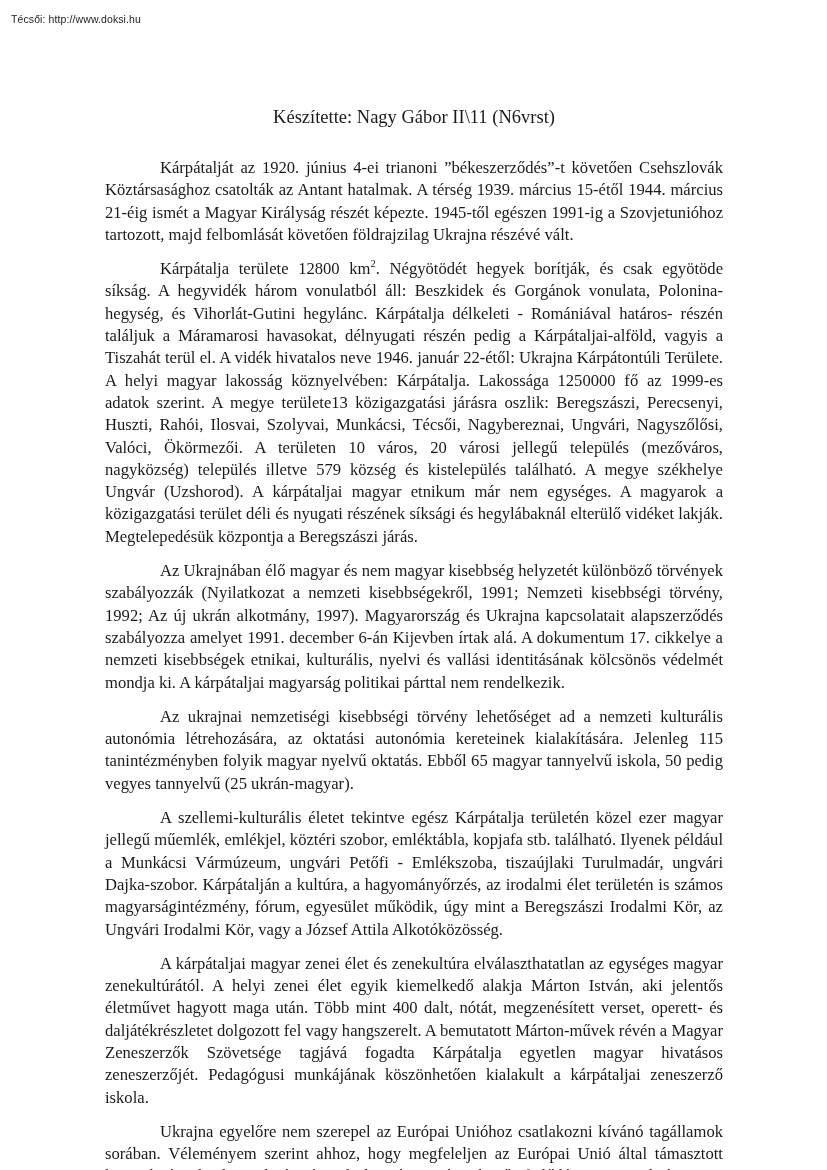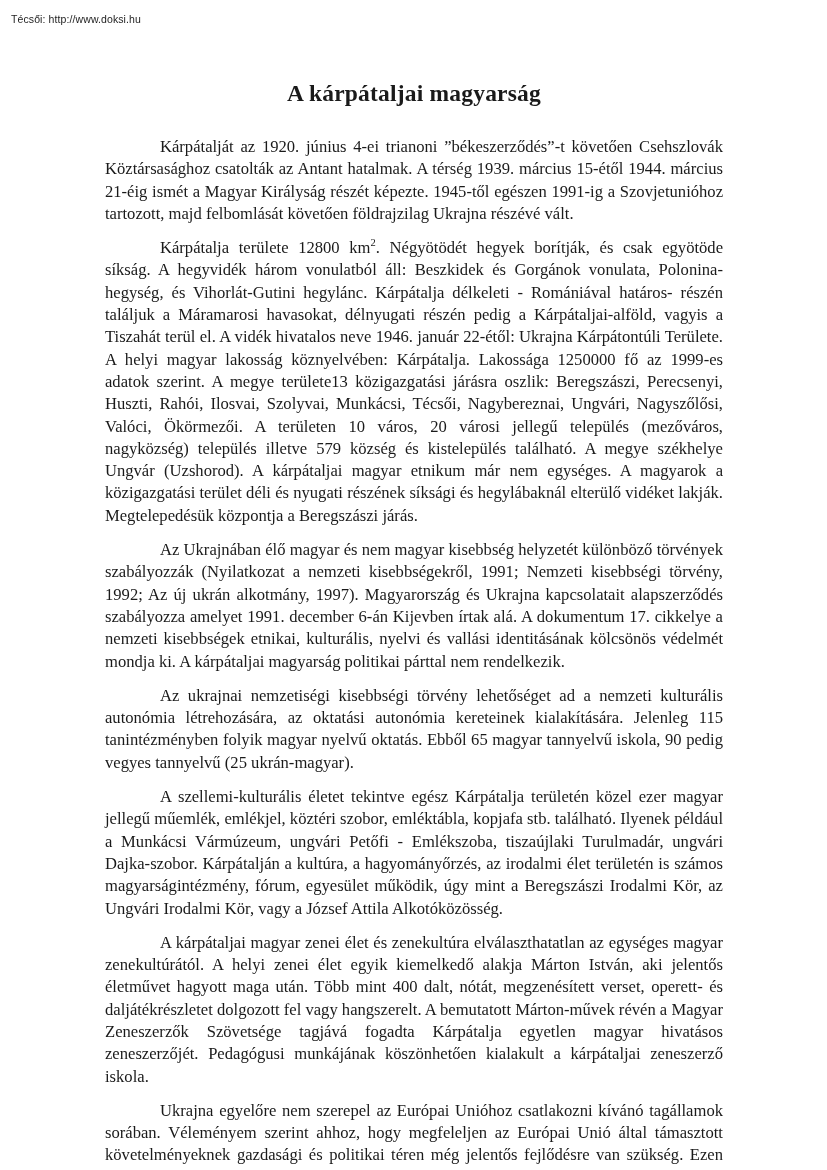--- a/index.html
+++ b/index.html
@@ -97,28 +97,28 @@
 </style>
 </head>
 <body>
 
 <div class="page">
 
   <div class="source-header">Técsői: http://www.doksi.hu</div>
 
   <div class="doc">
 
-    <h1 class="doc-title">A kárpátaljai magyarság</h1>
 
+    <h2 class="doc-subtitle">Készítette: Nagy Gábor II\11 (N6vrst)</h2>
 
     <div class="body-block">
       <p class="para">Kárpátalját az 1920. június 4-ei trianoni ”békeszerződés”-t követően Csehszlovák Köztársasághoz csatolták az Antant hatalmak. A térség 1939. március 15-étől 1944. március 21-éig ismét a Magyar Királyság részét képezte. 1945-től egészen 1991-ig a Szovjetunióhoz tartozott, majd felbomlását követően földrajzilag Ukrajna részévé vált.</p>
       <p class="para">Kárpátalja területe 12800 km<sup class="sup">2</sup>. Négyötödét hegyek borítják, és csak egyötöde síkság. A hegyvidék három vonulatból áll: Beszkidek és Gorgánok vonulata, Polonina-hegység, és Vihorlát-Gutini hegylánc. Kárpátalja délkeleti - Romániával határos- részén találjuk a Máramarosi havasokat, délnyugati részén pedig a Kárpátaljai-alföld, vagyis a Tiszahát terül el. A vidék hivatalos neve 1946. január 22-étől: Ukrajna Kárpátontúli Területe. A helyi magyar lakosság köznyelvében: Kárpátalja. Lakossága 1250000 fő az 1999-es adatok szerint. A megye területe13 közigazgatási járásra oszlik: Beregszászi, Perecsenyi, Huszti, Rahói, Ilosvai, Szolyvai, Munkácsi, Técsői, Nagybereznai, Ungvári, Nagyszőlősi, Valóci, Ökörmezői. A területen 10 város, 20 városi jellegű település (mezőváros, nagyközség) település illetve 579 község és kistelepülés található. A megye székhelye Ungvár (Uzshorod). A kárpátaljai magyar etnikum már nem egységes. A magyarok a közigazgatási terület déli és nyugati részének síksági és hegylábaknál elterülő vidéket lakják. Megtelepedésük központja a Beregszászi járás.</p>
       <p class="para">Az Ukrajnában élő magyar és nem magyar kisebbség helyzetét különböző törvények szabályozzák (Nyilatkozat a nemzeti kisebbségekről, 1991; Nemzeti kisebbségi törvény, 1992; Az új ukrán alkotmány, 1997). Magyarország és Ukrajna kapcsolatait alapszerződés szabályozza amelyet 1991. december 6-án Kijevben írtak alá. A dokumentum 17. cikkelye a nemzeti kisebbségek etnikai, kulturális, nyelvi és vallási identitásának kölcsönös védelmét mondja ki. A kárpátaljai magyarság politikai párttal nem rendelkezik.</p>
-      <p class="para">Az ukrajnai nemzetiségi kisebbségi törvény lehetőséget ad a nemzeti kulturális autonómia létrehozására, az oktatási autonómia kereteinek kialakítására. Jelenleg 115 tanintézményben folyik magyar nyelvű oktatás. Ebből 65 magyar tannyelvű iskola, 90 pedig vegyes tannyelvű (25 ukrán-magyar).</p>
+      <p class="para">Az ukrajnai nemzetiségi kisebbségi törvény lehetőséget ad a nemzeti kulturális autonómia létrehozására, az oktatási autonómia kereteinek kialakítására. Jelenleg 115 tanintézményben folyik magyar nyelvű oktatás. Ebből 65 magyar tannyelvű iskola, 50 pedig vegyes tannyelvű (25 ukrán-magyar).</p>
       <p class="para">A szellemi-kulturális életet tekintve egész Kárpátalja területén közel ezer magyar jellegű műemlék, emlékjel, köztéri szobor, emléktábla, kopjafa stb. található. Ilyenek például a Munkácsi Vármúzeum, ungvári Petőfi - Emlékszoba, tiszaújlaki Turulmadár, ungvári Dajka-szobor. Kárpátalján a kultúra, a hagyományőrzés, az irodalmi élet területén is számos magyarságintézmény, fórum, egyesület működik, úgy mint a Beregszászi Irodalmi Kör, az Ungvári Irodalmi Kör, vagy a József Attila Alkotóközösség.</p>
       <p class="para">A kárpátaljai magyar zenei élet és zenekultúra elválaszthatatlan az egységes magyar zenekultúrától. A helyi zenei élet egyik kiemelkedő alakja Márton István, aki jelentős életművet hagyott maga után. Több mint 400 dalt, nótát, megzenésített verset, operett- és daljátékrészletet dolgozott fel vagy hangszerelt. A bemutatott Márton-művek révén a Magyar Zeneszerzők Szövetsége tagjává fogadta Kárpátalja egyetlen magyar hivatásos zeneszerzőjét. Pedagógusi munkájának köszönhetően kialakult a kárpátaljai zeneszerző iskola.</p>
       <p class="para">Ukrajna egyelőre nem szerepel az Európai Unióhoz csatlakozni kívánó tagállamok sorában. Véleményem szerint ahhoz, hogy megfeleljen az Európai Unió által támasztott követelményeknek gazdasági és politikai téren még jelentős fejlődésre van szükség. Ezen jövőbeli változtatások remélhetőleg kedvezően befolyásolják az itt élő jelentős számú magyar kisebbség helyzetét.</p>
     </div>
 
     <p class="para closing">Budapest, 2003.01.26.</p>
 
   </div>
 
 </div>

